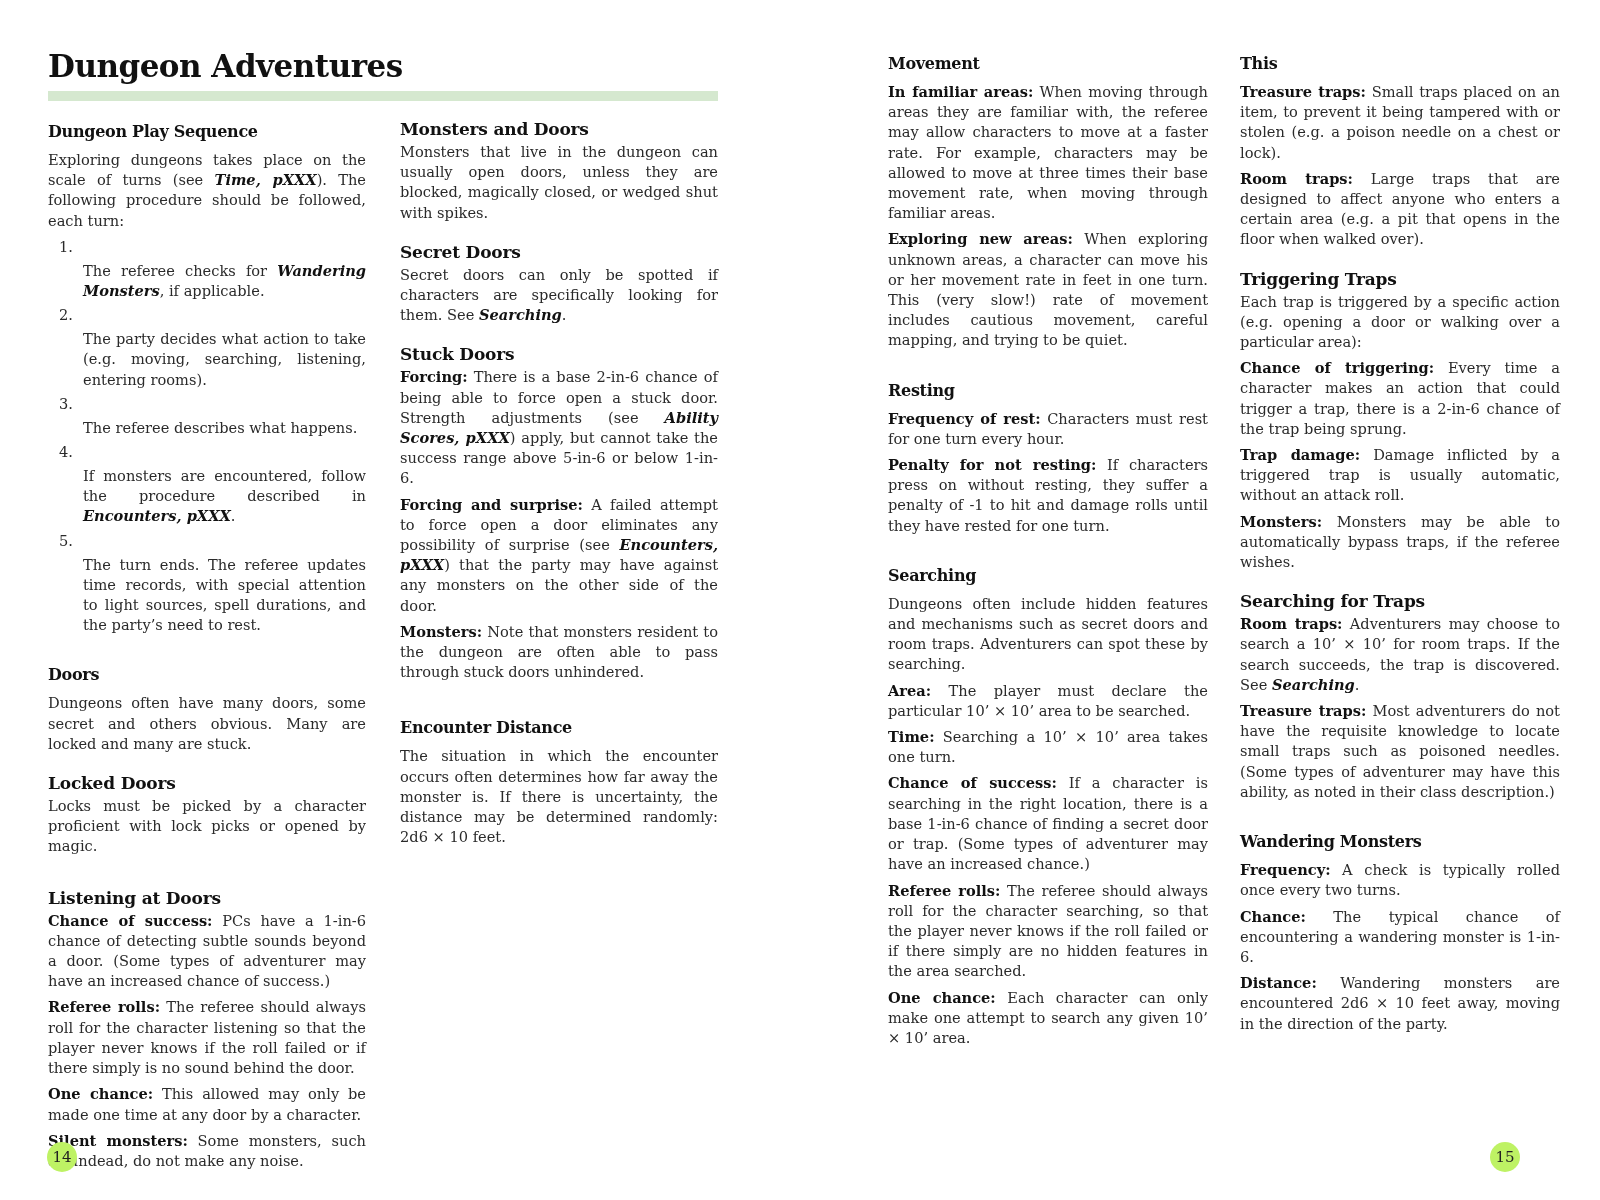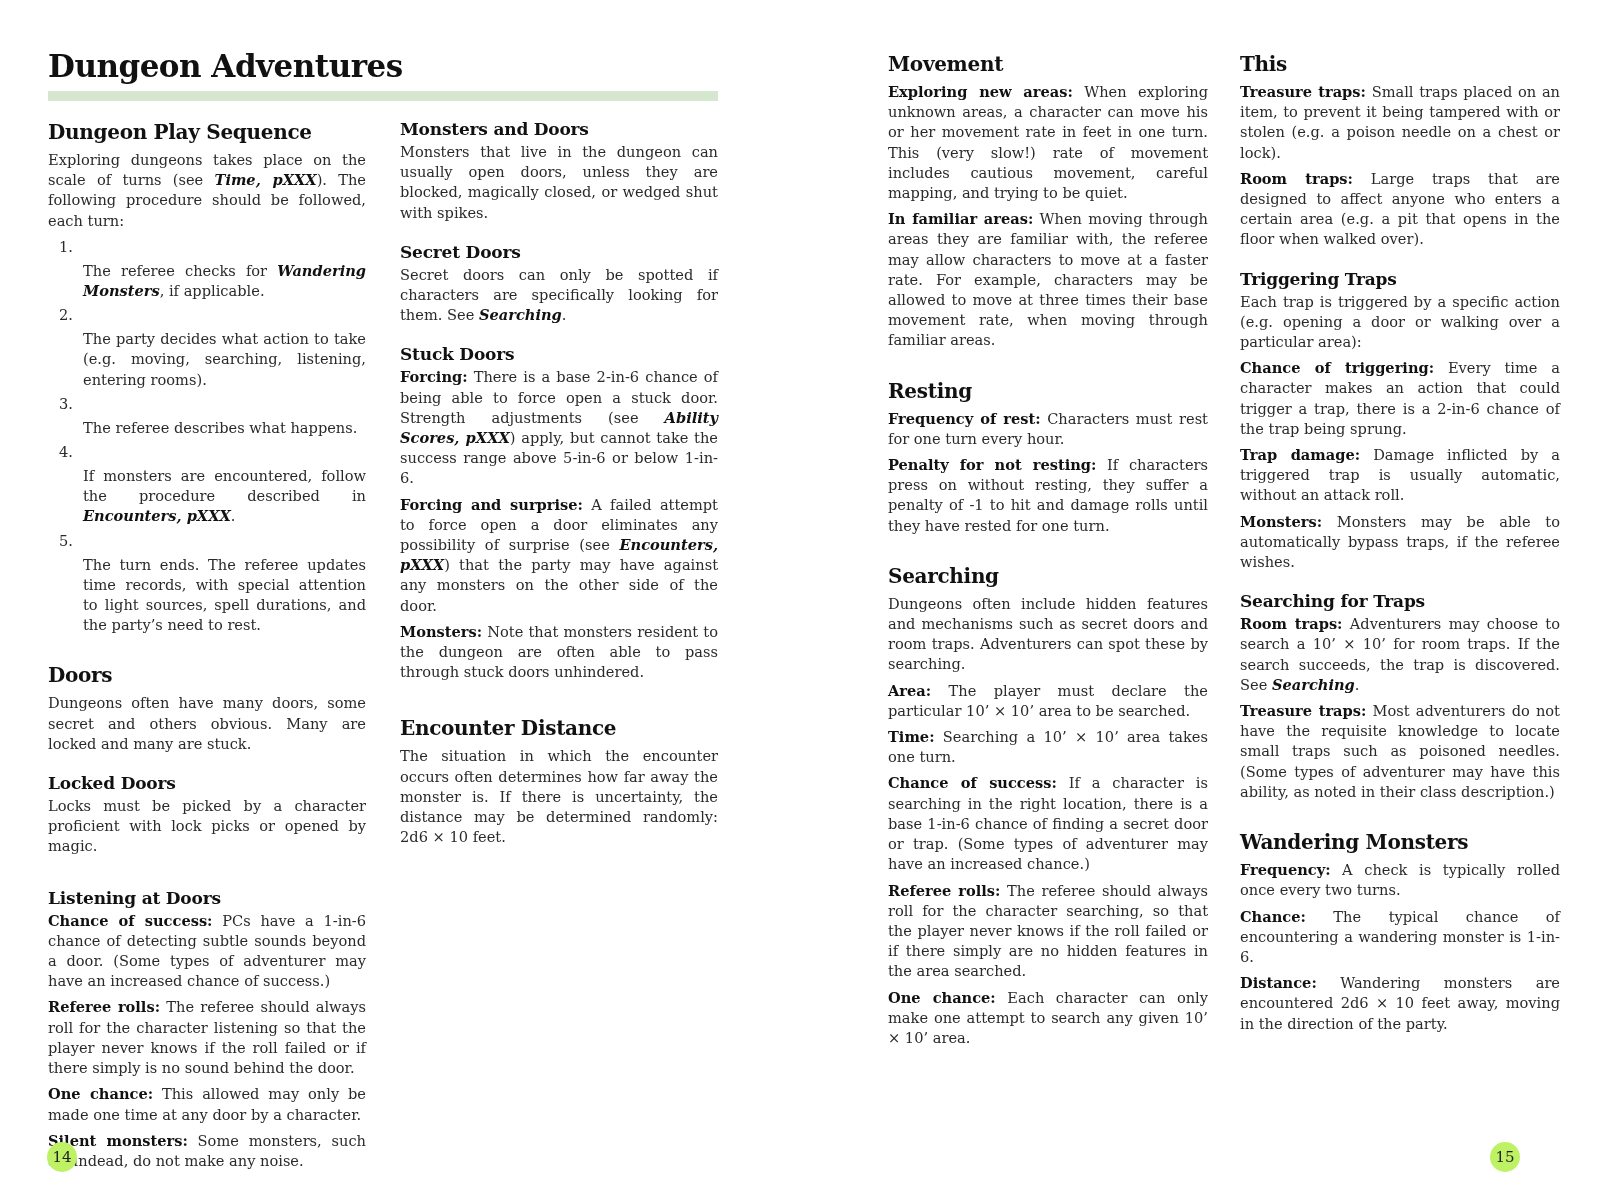--- a/index.html
+++ b/index.html
@@ -20,21 +20,21 @@
       background: #d5e8cf;
     }
 
     .col { position: absolute; font-size: 14.6px; line-height: 20.2px; text-align: justify; }
     .col-1 { left: 48px; top: 118px; width: 318px; }
     .col-2 { left: 400px; top: 118px; width: 318px; }
     .col-3 { left: 888px; top: 50px; width: 320px; }
     .col-4 { left: 1240px; top: 50px; width: 320px; }
 
     h2.sec {
-      font-family: "DejaVu Serif", serif; font-weight: bold; font-size: 20px;
+      font-family: "DejaVu Serif", serif; font-weight: bold; font-size: 16px;
       line-height: 28px; color: #111; margin-bottom: 4px; text-align: left;
       letter-spacing: -0.3px;
     }
     h3.sub {
       font-family: "DejaVu Serif", serif; font-weight: bold; font-size: 17px;
       line-height: 22px; color: #111; margin-bottom: 2px; text-align: left;
       letter-spacing: -0.2px;
     }
     p.para { margin-bottom: 6px; }
     .term { font-weight: bold; color: #111; }
@@ -136,22 +136,22 @@
   </div>
 
   <div class="page-num page-num-left">14</div>
 </div>
 
 <div class="page page-right"></div>
 
 <div class="col col-3">
   <section>
     <h2 class="sec">Movement</h2>
+    <p class="para"><span class="term">In familiar areas:</span><span> When moving through areas they are familiar with, the referee may allow characters to move at a faster rate. For example, characters may be allowed to move at three times their base movement rate, when moving through familiar areas.</span></p>
     <p class="para"><span class="term">Exploring new areas:</span><span> When exploring unknown areas, a character can move his or her movement rate in feet in one turn. This (very slow!) rate of movement includes cautious movement, careful mapping, and trying to be quiet.</span></p>
-    <p class="para"><span class="term">In familiar areas:</span><span> When moving through areas they are familiar with, the referee may allow characters to move at a faster rate. For example, characters may be allowed to move at three times their base movement rate, when moving through familiar areas.</span></p>
   </section>
   <div class="gap-md"></div>
   <section>
     <h2 class="sec">Resting</h2>
     <p class="para"><span class="term">Frequency of rest:</span><span> Characters must rest for one turn every hour.</span></p>
     <p class="para"><span class="term">Penalty for not resting:</span><span> If characters press on without resting, they suffer a penalty of -1 to hit and damage rolls until they have rested for one turn.</span></p>
   </section>
   <div class="gap-md"></div>
   <section>
     <h2 class="sec">Searching</h2>

